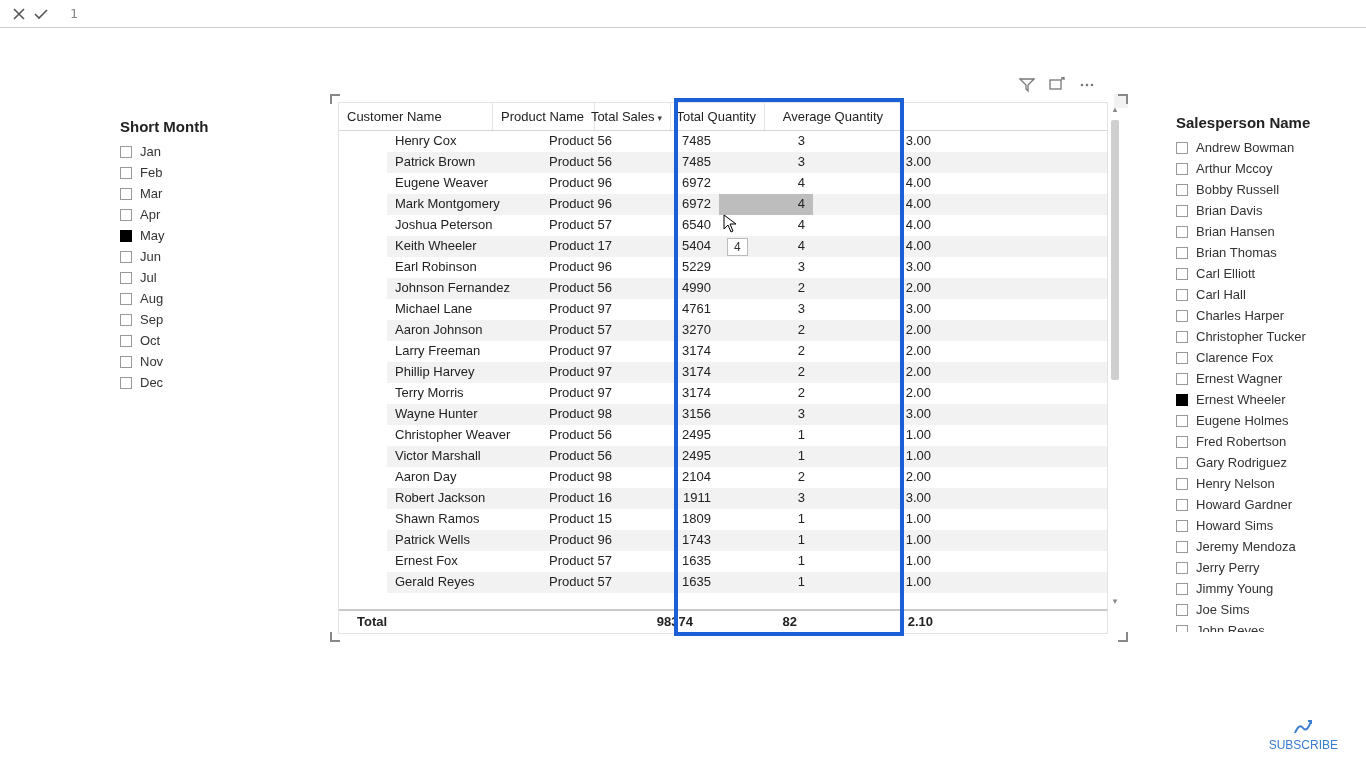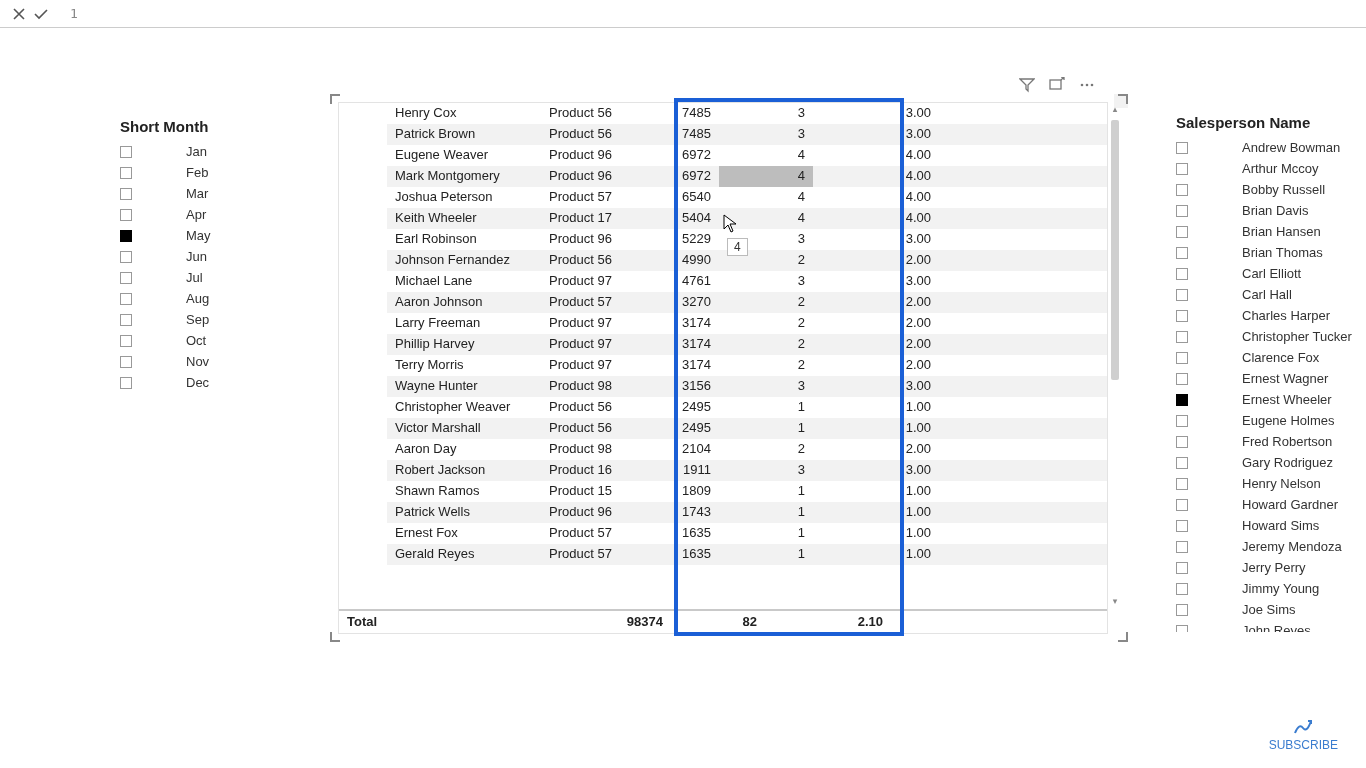--- a/index.html
+++ b/index.html
@@ -64,21 +64,20 @@
   .slicer {
     position: absolute;
   }
   .slicer-month { top: 106px; left: 120px; width: 170px; }
   .slicer-sp    { top: 102px; left: 1176px; width: 180px; height: 530px; overflow: hidden; }
   .slicer-title { font-weight: 600; font-size: 15px; margin-bottom: 6px; color: #222; margin-top: 12px; }
   .slicer-item {
     display: flex; align-items: center;
     height: 21px; font-size: 13px; color: #333;
     cursor: pointer;
-    gap: 46px;
   }
   .slicer-item .chk {
     width: 12px; height: 12px; border: 1px solid #999; margin-right: 8px; background: #fff;
   }
   .slicer-item.selected .chk { background: #000; border-color: #000; }
 
   .visual-frame {
     position: absolute;
     top: 98px;
     left: 334px;
@@ -136,21 +135,21 @@
     pointer-events: none;
     z-index: 5;
   }
   .hover-cell {
     background: #bdbdbd !important;
   }
   .tbl-total {
     display: flex; border-top: 2px solid #c9c9c9; height: 24px; font-weight: 700; font-size: 13px;
     background: #fff;
   }
-  .tbl-total .td { padding: 3px 8px; }
+  .tbl-total .td { padding: 3px 8px; margin-left: 10px; }
 
   .vscroll {
     position: absolute; top: 4px; right: 4px; bottom: 30px; width: 10px;
     background: transparent;
   }
   .vscroll .thumb {
     position: absolute; top: 18px; width: 8px; height: 260px; left: 1px;
     background: #cfcfcf; border-radius: 2px;
   }
   .vscroll .arrow { position: absolute; left: 0; width: 10px; text-align: center; color: #888; font-size: 9px; }
@@ -365,20 +364,27 @@
     </div>
 </div>
 
 <div class="visual-frame">
   <div class="corner tl"></div>
   <div class="corner tr"></div>
   <div class="corner bl"></div>
   <div class="corner br"></div>
 
   <div class="table-wrap">
+    <div class="tbl-head">
+      <div class="th col-cust">Customer Name</div>
+      <div class="th col-prod">Product Name</div>
+      <div class="th col-sales num th-sort">Total Sales</div>
+      <div class="th col-qty num">Total Quantity</div>
+      <div class="th col-avg num" style="border-right:none;">Average Quantity</div>
+    </div>
     <div class="tbl-body" id="tbl-body">
         <div class="tr">
           <div class="td col-cust">Henry Cox</div>
           <div class="td col-prod">Product 56</div>
           <div class="td col-sales num">7485</div>
           <div class="td col-qty num">3</div>
           <div class="td col-avg num">3.00</div>
         </div>
         <div class="tr">
           <div class="td col-cust">Patrick Brown</div>

